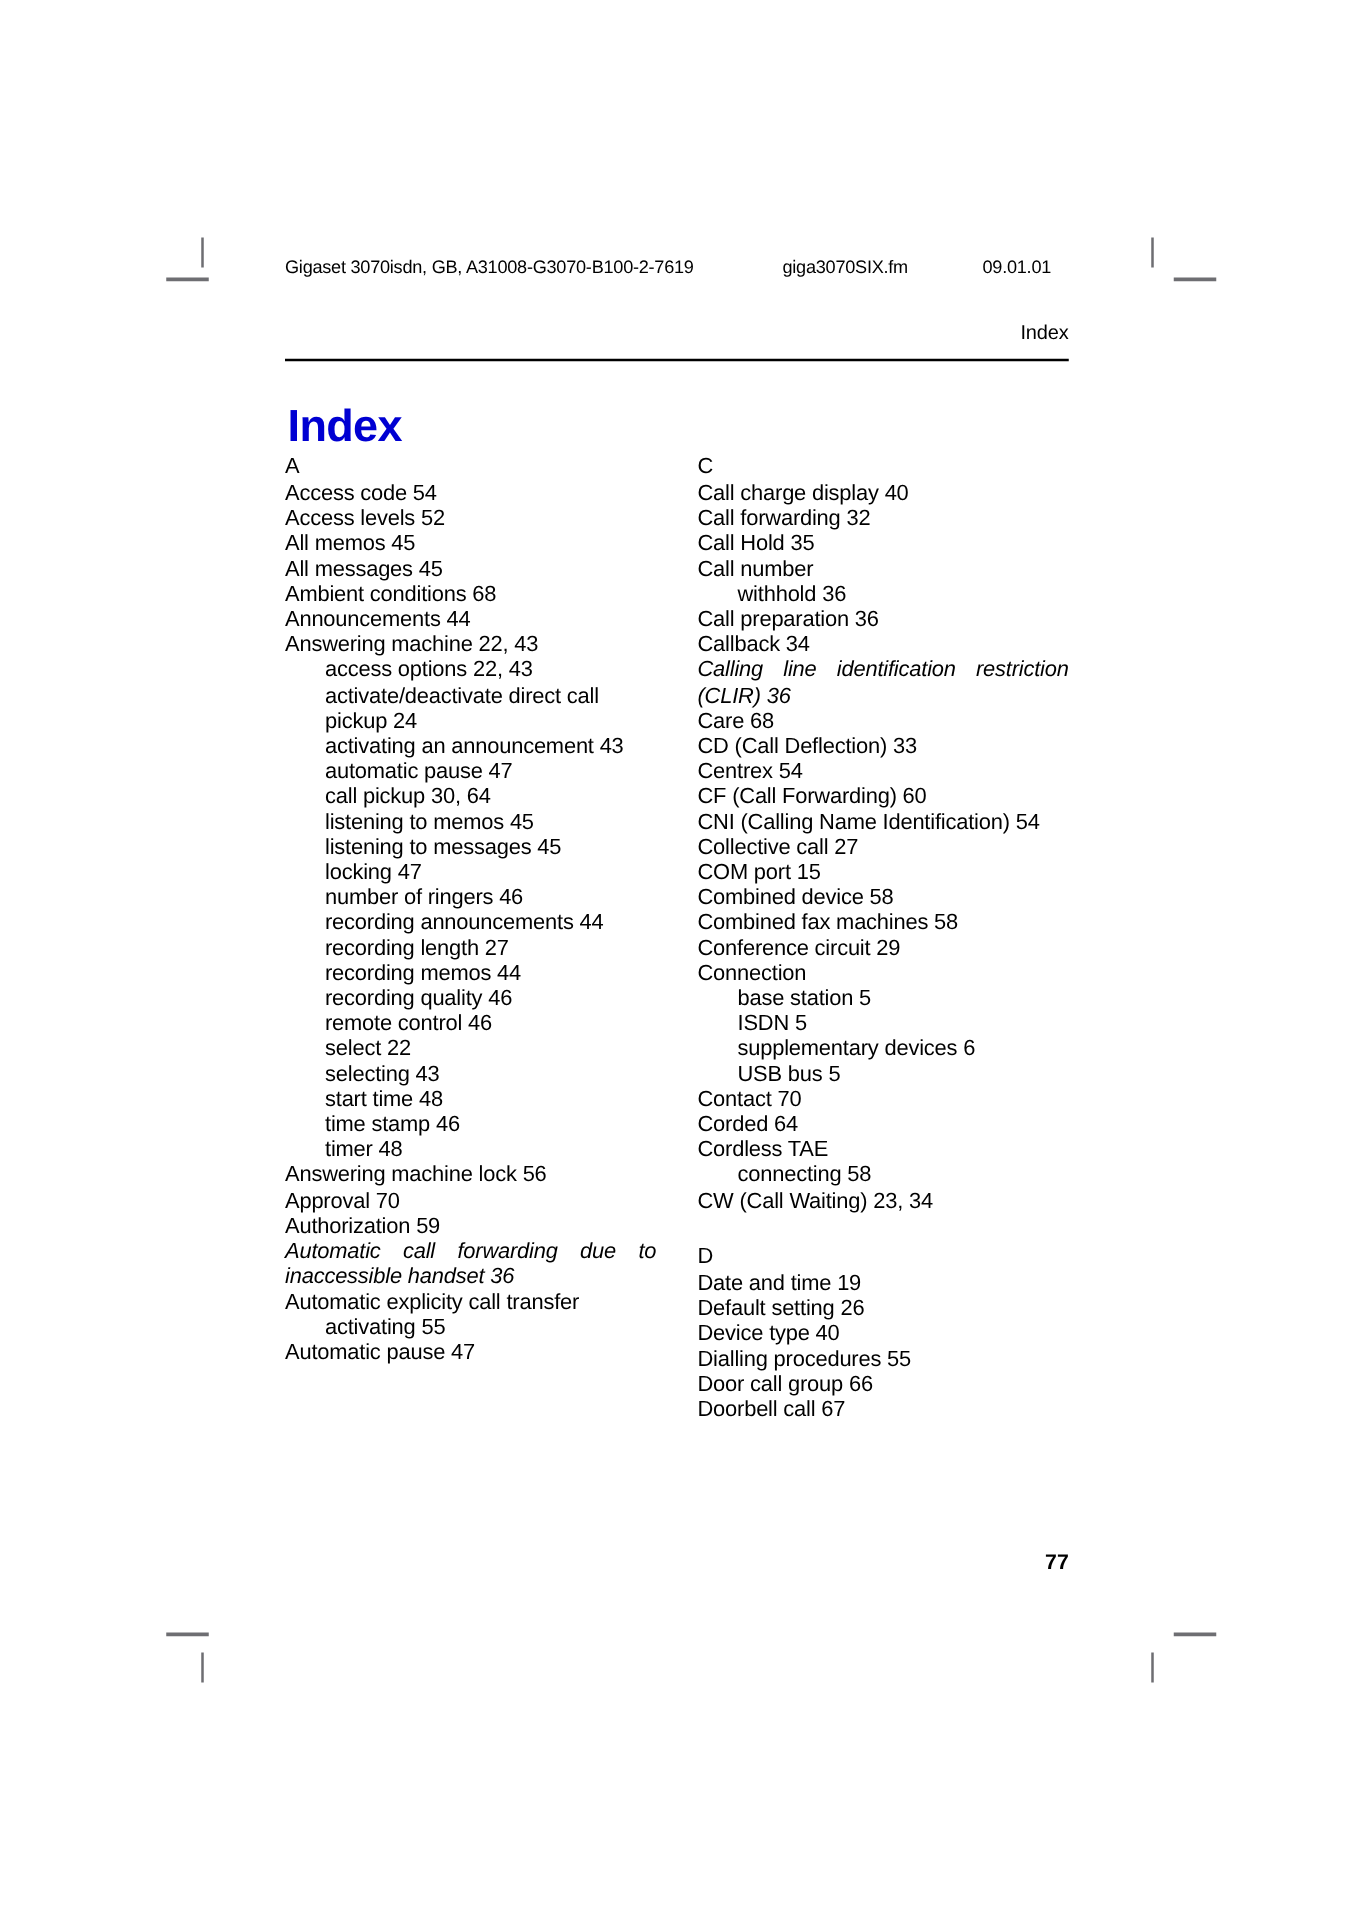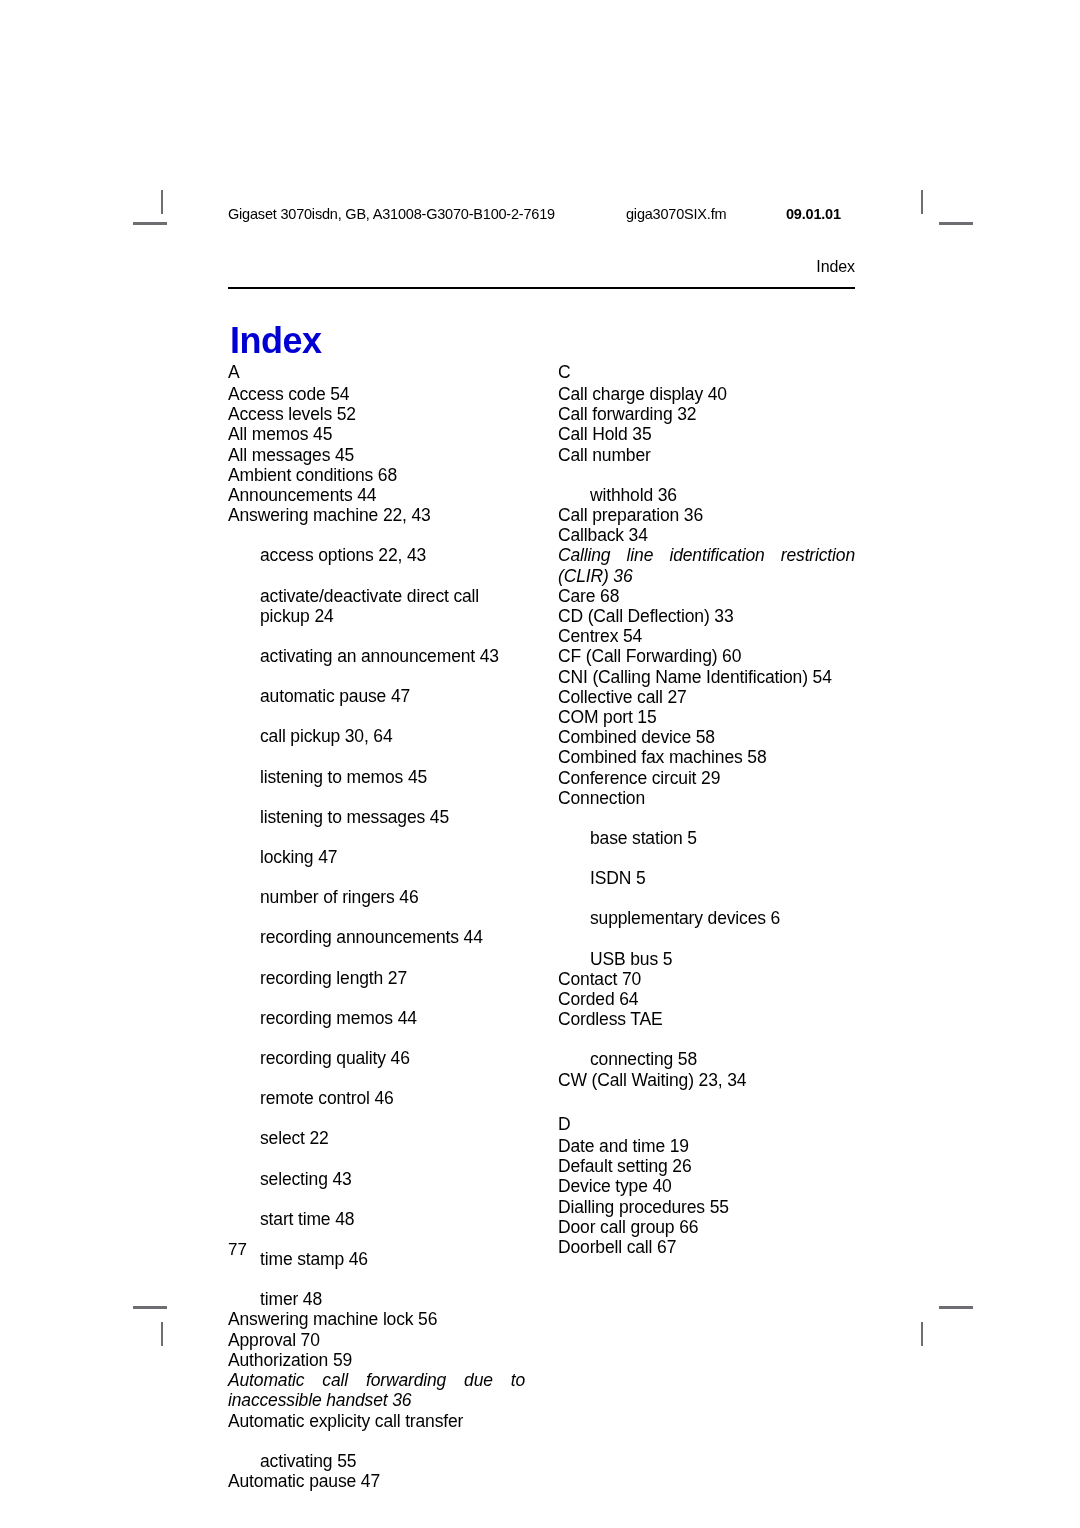--- a/index.html
+++ b/index.html
@@ -38,21 +38,21 @@
     width: 690px;
     height: 24px;
     display: flex;
     align-items: center;
     font-size: 14.5px;
     letter-spacing: -0.2px;
     white-space: nowrap;
   }
   .hdr-doc-id { width: 398px; }
   .hdr-file   { width: 160px; }
-  .hdr-date   { width: 120px; font-weight: bold; }
+  .hdr-date   { width: 120px; }
 
   
   .running-head {
     position: absolute;
     left: 228px;
     top: 258px;
     width: 627px;
     text-align: right;
     font-size: 16px;
     letter-spacing: -0.1px;
@@ -104,38 +104,37 @@
     font-size: 17.5px;
     line-height: 20.2px;
     letter-spacing: -0.15px;
     text-align: left;
     -webkit-hyphens: none;
     hyphens: none;
   }
   .entry.sub {
     padding-left: 32px;
     text-indent: 0;
-    margin-top: 20px;
   }
   
   .entry.just {
     text-align: justify;
     text-align-last: left;
     font-style: italic;
   }
 
   
   .page-number {
     position: absolute;
     left: 228px;
     top: 1240px;
     width: 627px;
-    text-align: left;
+    text-align: right;
     font-size: 17px;
-    font-weight: normal;
+    font-weight: bold;
     letter-spacing: 0px;
   }
 </style>
 </head>
 <body>
 
 <div class="crop-mark crop-v cm-tl-v"></div>
 <div class="crop-mark crop-h cm-tl-h"></div>
 <div class="crop-mark crop-v cm-tr-v"></div>
 <div class="crop-mark crop-h cm-tr-h"></div>

